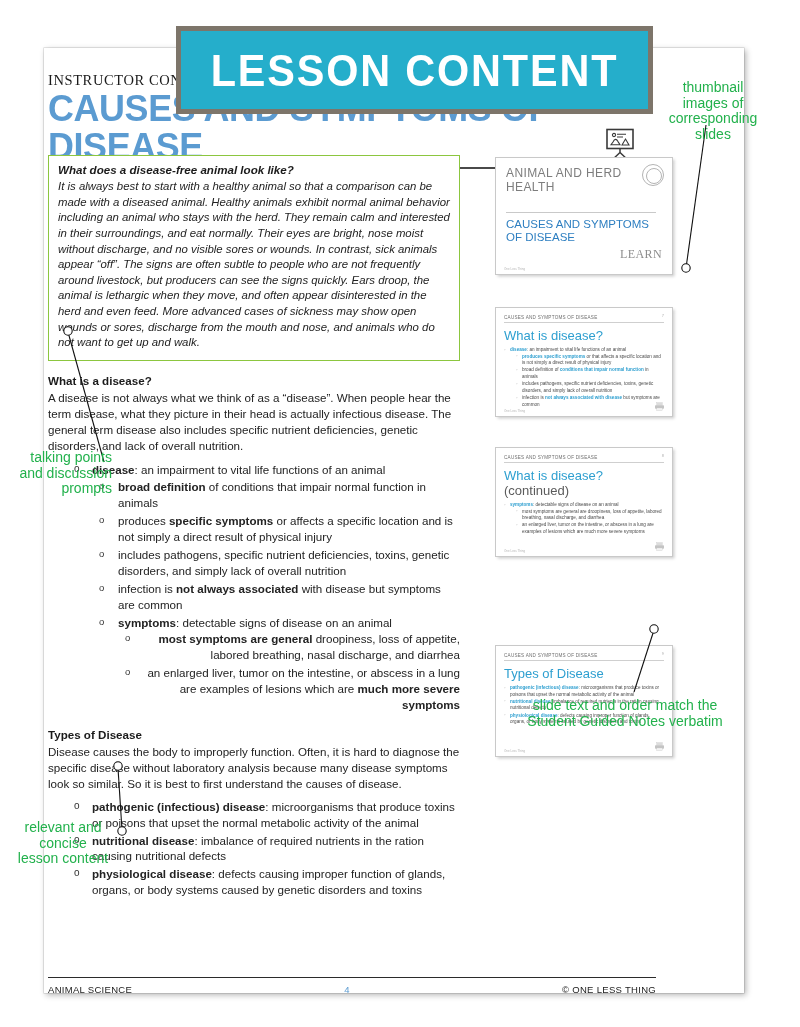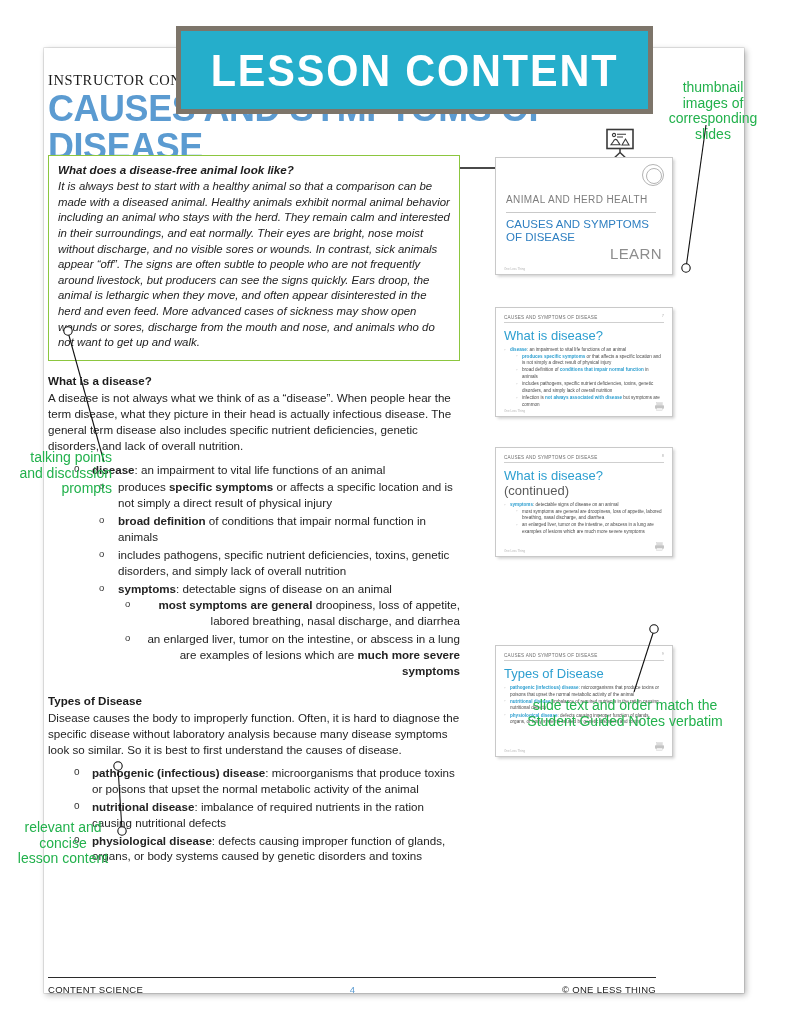--- a/index.html
+++ b/index.html
@@ -209,31 +209,31 @@
   .t-printer {
     position: absolute; right: 7px; bottom: 5px;
     width: 11px; height: 9px; opacity: 0.5;
   }
 
   
   .title-slide { height: 118px; }
   .ts-body { position: absolute; left: 10px; bottom: 30px; width: 150px; }
   .ts-kicker {
     font-family: "Liberation Sans Narrow", "Liberation Sans", sans-serif;
-    font-size: 10px; color: #7d7d7d; letter-spacing: 0.4px;
-    border-bottom: 0.7px solid #c9c9c9; padding-bottom: 7px;
+    font-size: 12px; color: #7d7d7d; letter-spacing: 0.4px;
+    border-bottom: 0.7px solid #c9c9c9; padding-bottom: 18px;
   }
   .ts-title {
     font-family: "Liberation Sans Narrow", "Liberation Sans", sans-serif;
     font-size: 11.5px; color: #2e7fc1; margin-top: 5px; line-height: 1.14;
   }
   .ts-learn {
     position: absolute; right: 10px; bottom: 12px;
-    font-family: Liberation Sans, sans-serif;
-    font-size: 15px; color: #8d8d8d; letter-spacing: 0.4px;
+    font-family: Liberation Serif, serif;
+    font-size: 12px; color: #8d8d8d; letter-spacing: 0.4px;
   }
   .ts-badge {
     position: absolute; right: 8px; top: 6px;
     width: 22px; height: 22px; border-radius: 50%;
     border: 1px solid #9a9a9a; opacity: 0.75;
   }
   .ts-badge::before {
     content: ""; position: absolute; left: 3px; top: 3px;
     width: 14px; height: 14px; border-radius: 50%;
     border: 0.6px solid #9a9a9a;
@@ -299,23 +299,24 @@
 
       <div class="section">
         <h3>What is a disease?</h3>
         <p>A disease is not always what we think of as a “disease”. When people hear the term disease, what they picture in their head is actually infectious disease. The general term disease also includes specific nutrient deficiencies, genetic disorders, and lack of overall nutrition.</p>
 
         <ul class="bl">
           <li>
             <b>disease</b><span>: an impairment to vital life functions of an animal</span>
 
             <ul class="bl2">
+              <li><span></span><b>broad definition</b><span> of conditions that impair normal function in animals</span></li>
               <li><span>produces </span><b>specific symptoms</b><span> or affects a specific location and is not simply a direct result of physical injury</span></li>
-              <li><span></span><b>broad definition</b><span> of conditions that impair normal function in animals</span></li>
               <li><span>includes pathogens, specific nutrient deficiencies, toxins, genetic disorders, and simply lack of overall nutrition</span><b></b><span></span></li>
+              <li><span>infection is </span><b>not always associated</b><span> with disease but symptoms are common</span></li>
               <li>
                 <b>symptoms</b><span>: detectable signs of disease on an animal</span>
                 <ul class="bl3">
                   <li><b>most symptoms are general</b><span> droopiness, loss of appetite, labored breathing, nasal discharge, and diarrhea</span></li>
                   <li><span>an enlarged liver, tumor on the intestine, or abscess in a lung are examples of lesions which are </span><b>much more severe symptoms</b></li>
                 </ul>
               </li>
             </ul>
           </li>
         </ul>
@@ -407,21 +408,21 @@
             <rect x="1" y="3.5" width="10" height="4" rx="0.7" fill="#8a8a8a"></rect>
             <rect x="3" y="0.8" width="6" height="2.7" fill="#bdbdbd" stroke="#8a8a8a" stroke-width="0.4"></rect>
             <rect x="3" y="6.6" width="6" height="2.8" fill="#e8e8e8" stroke="#8a8a8a" stroke-width="0.4"></rect>
           </svg>
         </div>
       </div>
     </div>
   </div>
 
   <div class="footer">
-    <span>CONTENT SCIENCE</span>
+    <span>ANIMAL SCIENCE</span>
     <span class="pg">4</span>
     <span>© ONE LESS THING</span>
   </div>
 
   <svg class="leader" style="left:0;top:0;width:800px;height:1027px;">
 
     <path d="M706 125 L686 268" stroke="#111" stroke-width="1.1" fill="none"></path>
     <circle cx="686" cy="268" r="4.2" fill="#fff" stroke="#111" stroke-width="1.1"></circle>
 
     <path d="M104 462 L68 332" stroke="#111" stroke-width="1.1" fill="none"></path>

